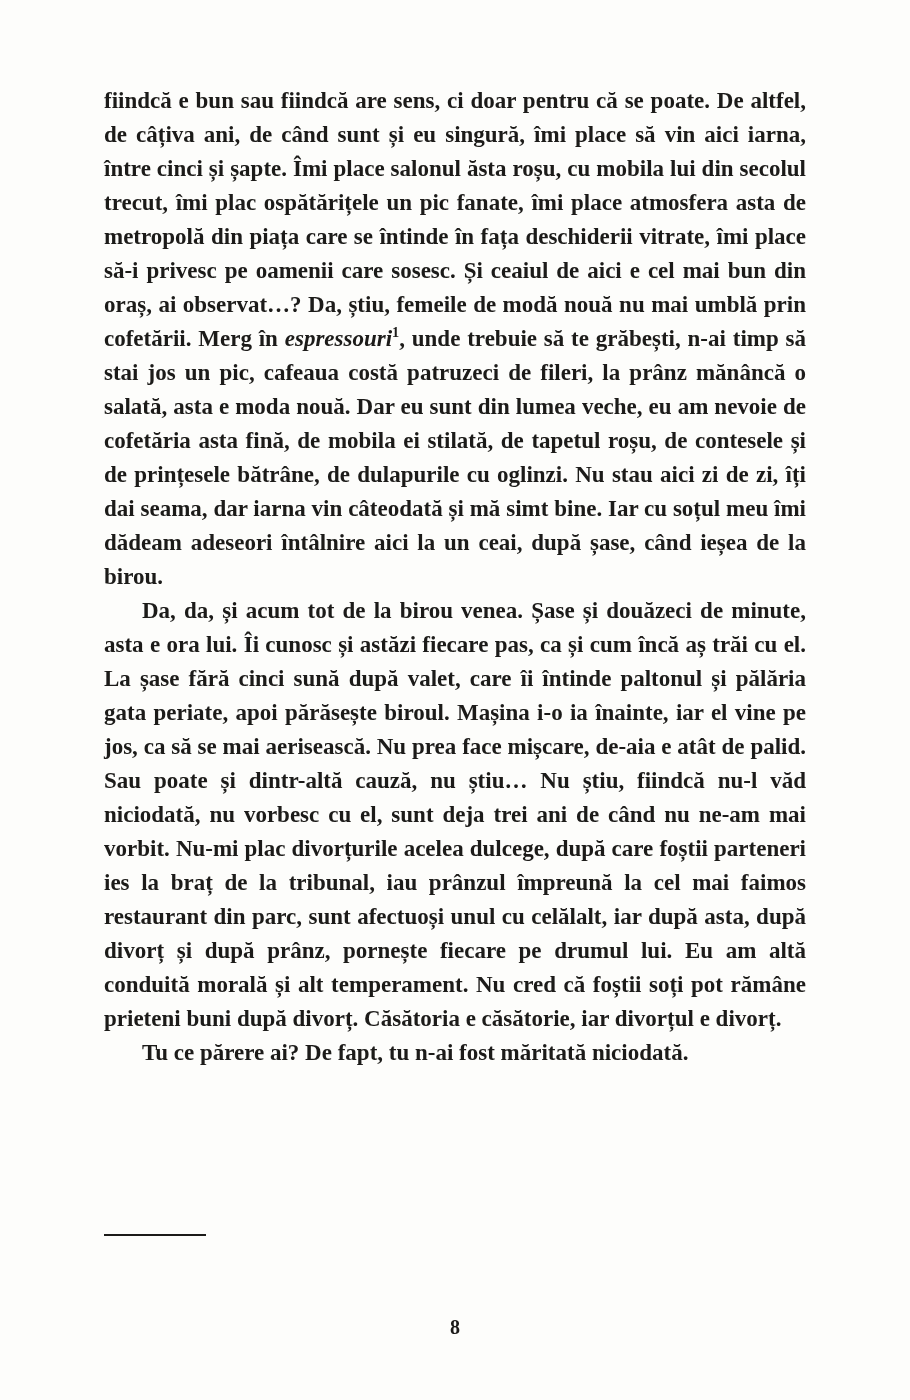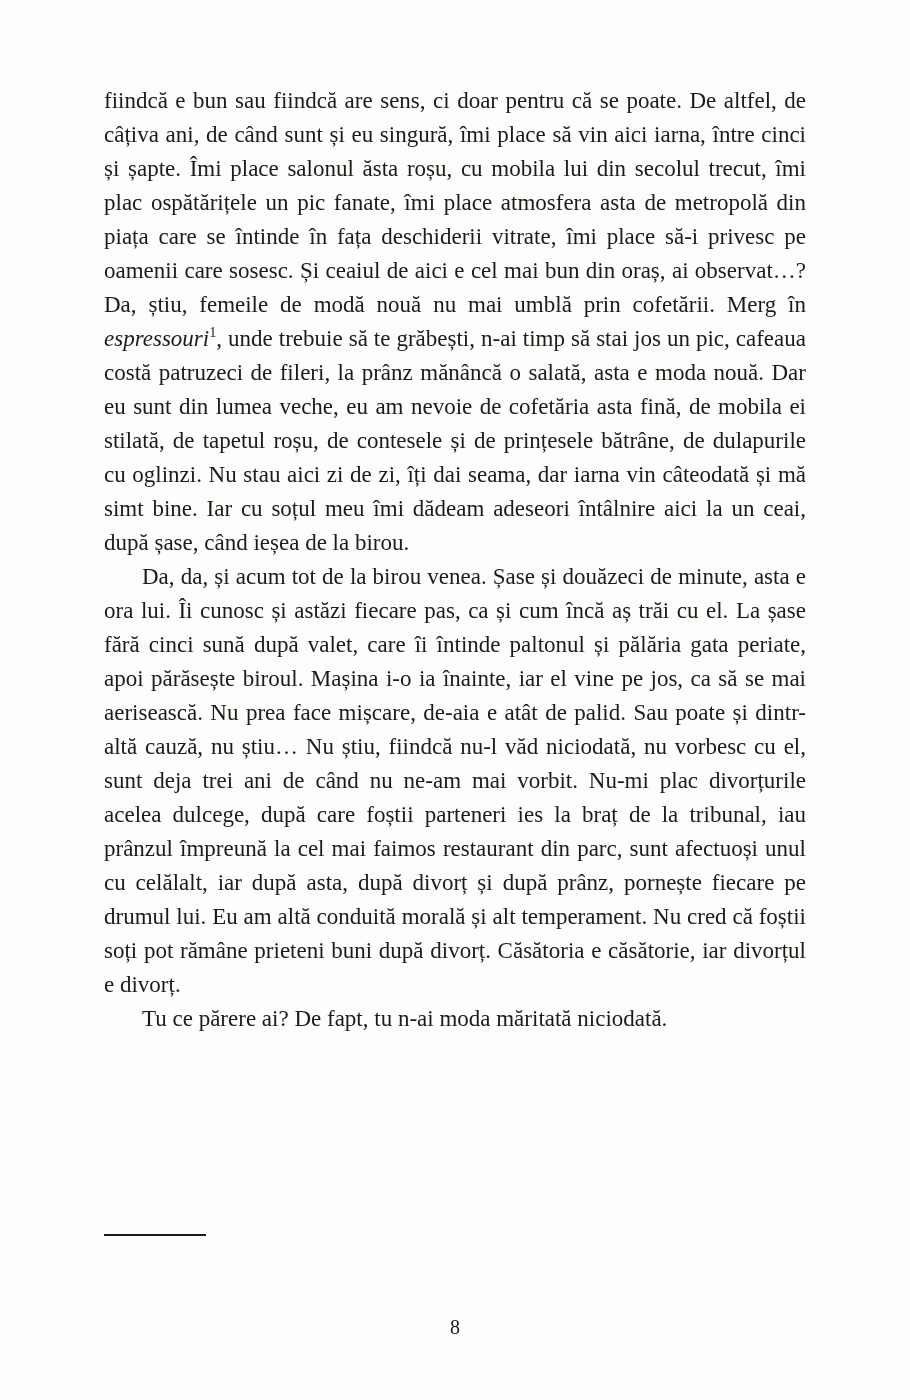--- a/index.html
+++ b/index.html
@@ -1,15 +1,15 @@
 <!DOCTYPE html>
 <html lang="ro"><head>
 <meta charset="utf-8">
 <style>
-  * { margin: 0; padding: 0; box-sizing: border-box; }
+  * { margin: 0; padding: 0; box-sizing: border-box; font-weight: bold; }
 
   html, body {
     width: 910px;
     height: 1400px;
   }
 
   body {
     background: #fdfdfb;
     color: #1c1b19;
     font-family: "Liberation Serif", serif;
@@ -87,21 +87,21 @@
 <body>
 
 <div class="page">
 
   <div class="text-block">
 
     <p><span>fiindcă e bun sau fiindcă are sens, ci doar pentru că se poate. De altfel, de câțiva ani, de când sunt și eu singură, îmi place să vin aici iarna, între cinci și șapte. Îmi place salonul ăsta roșu, cu mobila lui din secolul trecut, îmi plac ospătărițele un pic fanate, îmi place atmosfera asta de metropolă din piața care se întinde în fața deschiderii vitrate, îmi place să-i privesc pe oamenii care sosesc. Și ceaiul de aici e cel mai bun din oraș, ai observat…? Da, știu, femeile de modă nouă nu mai umblă prin cofetării. Merg în </span><span class="italic">espressouri</span><sup class="fnref">1</sup><span>, unde trebuie să te grăbești, n-ai timp să stai jos un pic, cafeaua costă patruzeci de fileri, la prânz mănâncă o salată, asta e moda nouă. Dar eu sunt din lumea veche, eu am nevoie de cofetăria asta fină, de mobila ei stilată, de tapetul roșu, de contesele și de prințesele bătrâne, de dulapurile cu oglinzi. Nu stau aici zi de zi, îți dai seama, dar iarna vin câteodată și mă simt bine. Iar cu soțul meu îmi dădeam adeseori întâlnire aici la un ceai, după șase, când ieșea de la birou.</span></p>
 
     <p class="indent">Da, da, și acum tot de la birou venea. Șase și douăzeci de minute, asta e ora lui. Îi cunosc și astăzi fiecare pas, ca și cum încă aș trăi cu el. La șase fără cinci sună după valet, care îi întinde paltonul și pălăria gata periate, apoi părăsește biroul. Mașina i-o ia înainte, iar el vine pe jos, ca să se mai aerisească. Nu prea face mișcare, de-aia e atât de palid. Sau poate și dintr-altă cauză, nu știu… Nu știu, fiindcă nu-l văd niciodată, nu vorbesc cu el, sunt deja trei ani de când nu ne-am mai vorbit. Nu-mi plac divorțurile acelea dulcege, după care foștii parteneri ies la braț de la tribunal, iau prânzul împreună la cel mai faimos restaurant din parc, sunt afectuoși unul cu celălalt, iar după asta, după divorț și după prânz, pornește fiecare pe drumul lui. Eu am altă conduită morală și alt temperament. Nu cred că foștii soți pot rămâne prieteni buni după divorț. Căsătoria e căsătorie, iar divorțul e divorț.</p>
 
-    <p class="indent">Tu ce părere ai? De fapt, tu n-ai moda măritată niciodată.</p>
+    <p class="indent">Tu ce părere ai? De fapt, tu n-ai fost măritată niciodată.</p>
 
   </div>
 
   <div class="footnote-area">
     <div class="fn-rule"></div>
   </div>
 
   <div class="page-number">8</div>
 
 </div>

